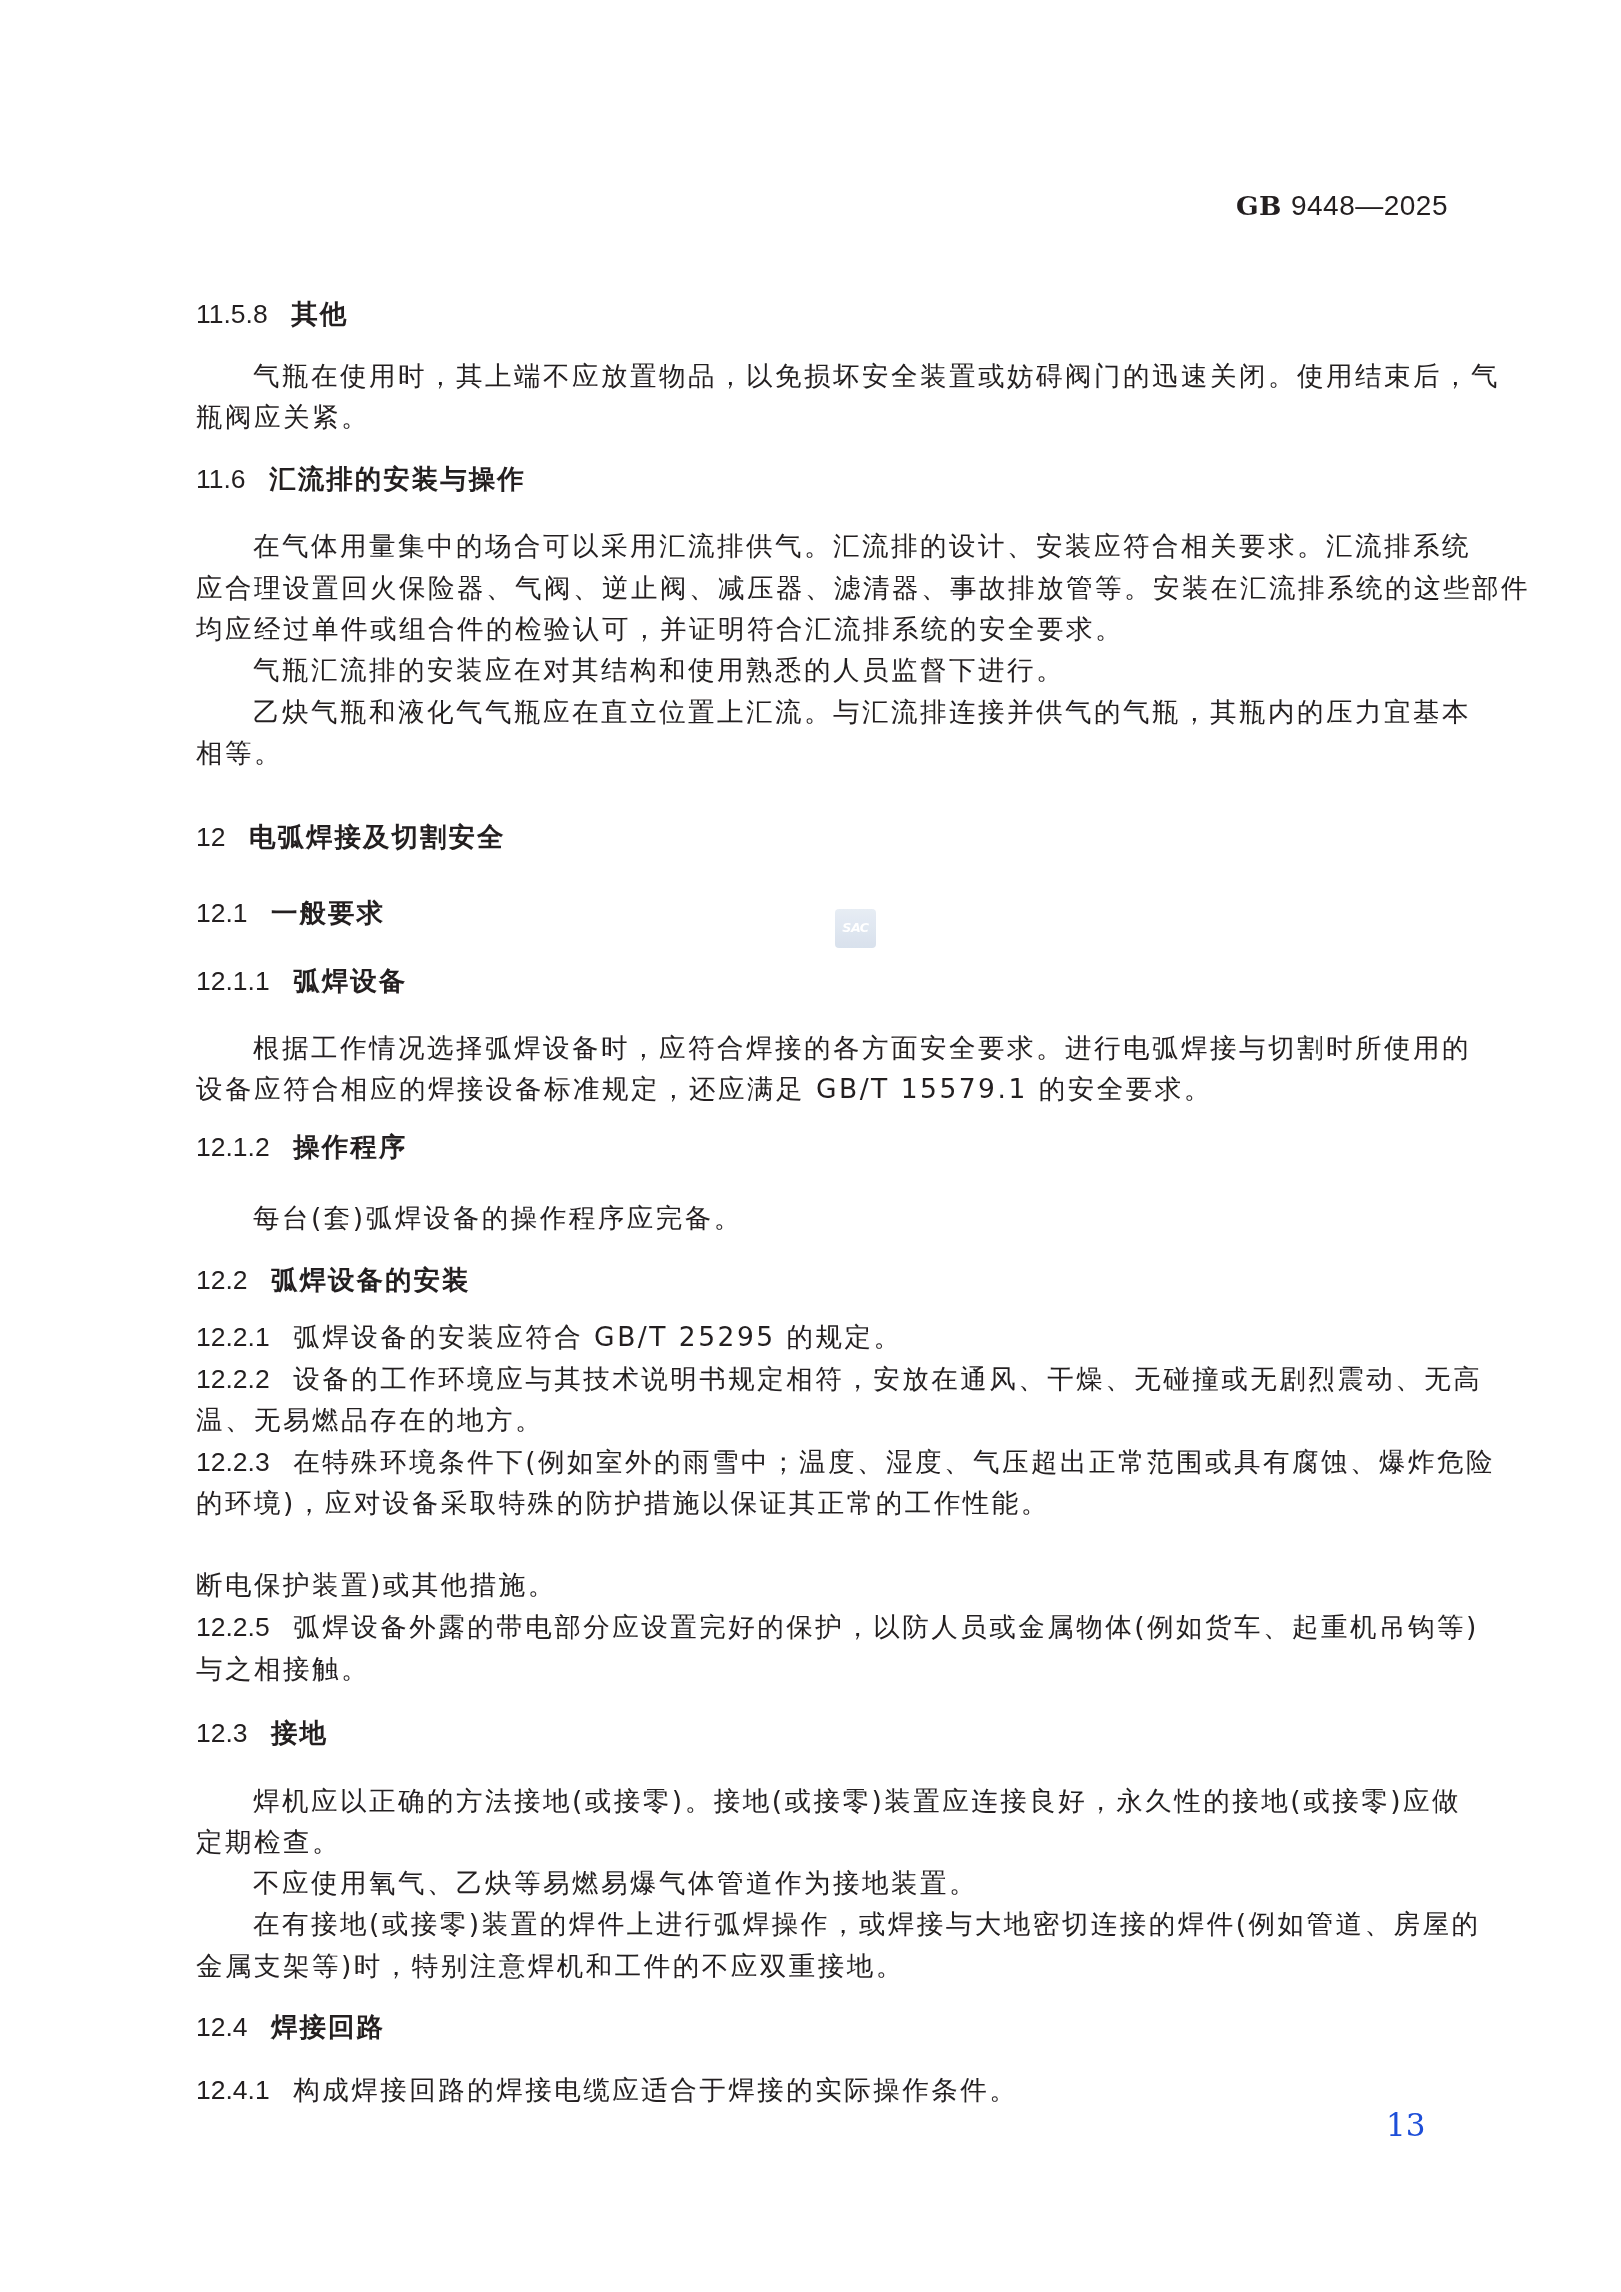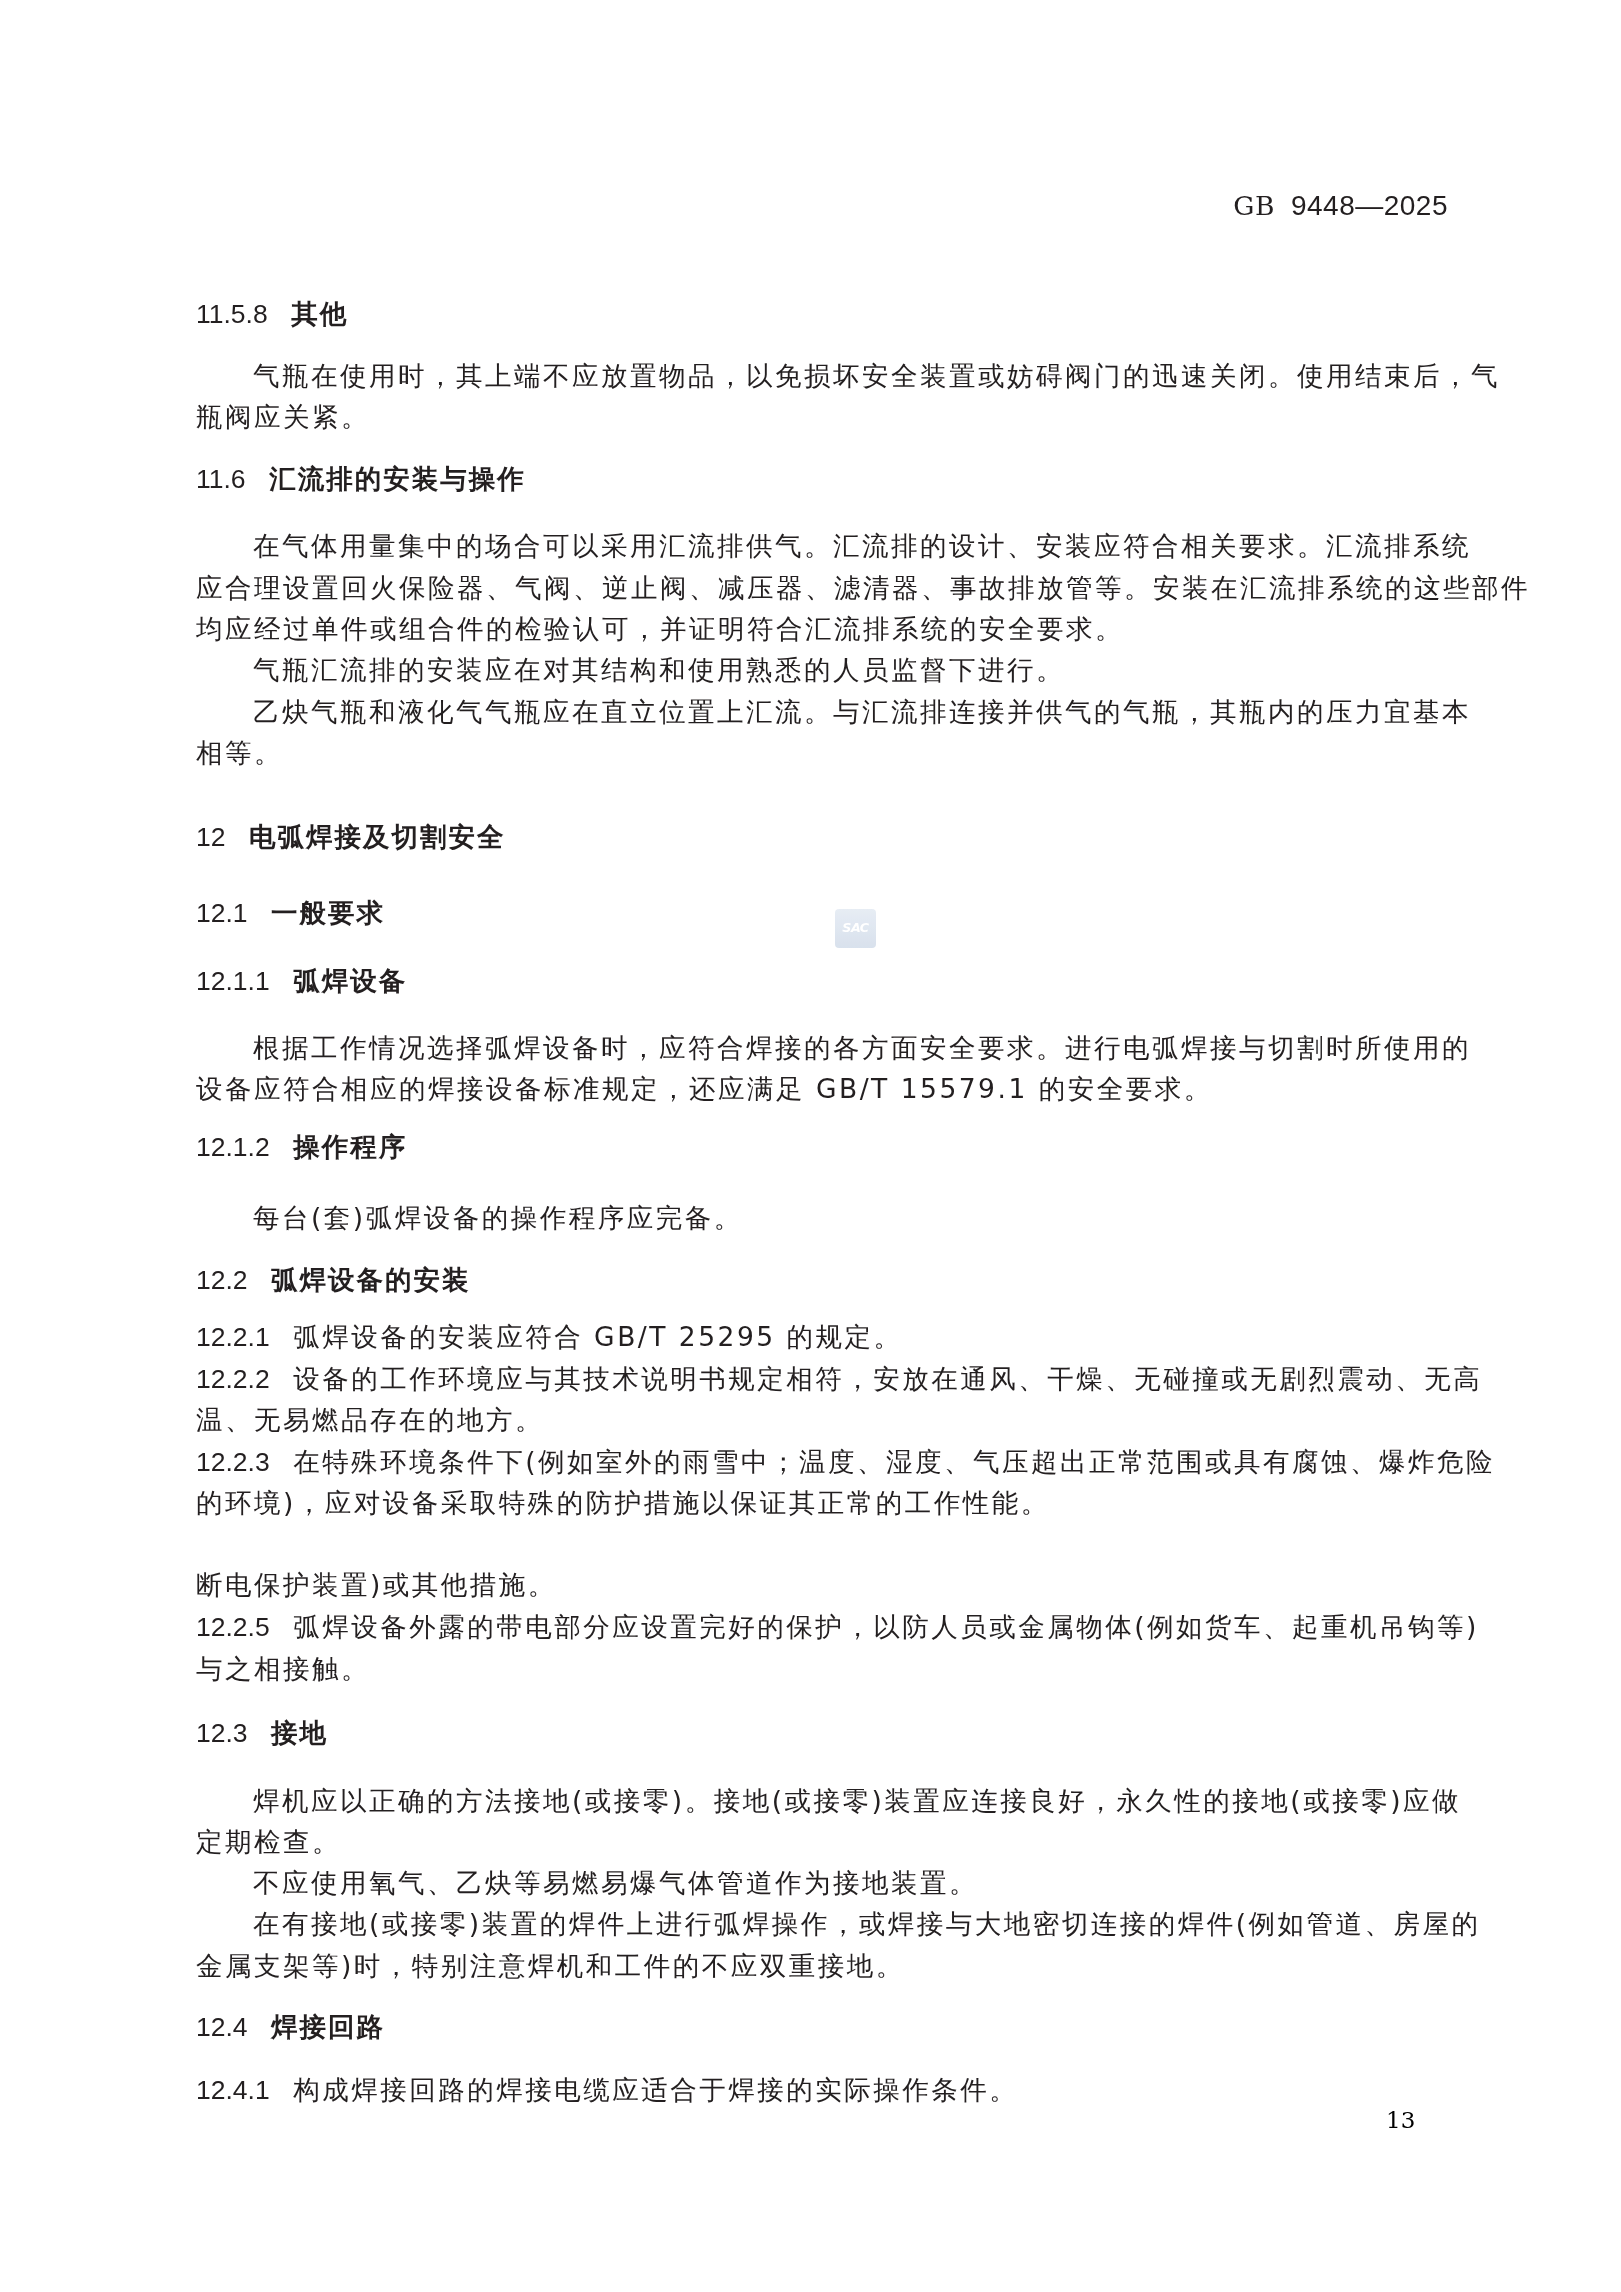--- a/index.html
+++ b/index.html
@@ -1,29 +1,29 @@
 <!DOCTYPE html>
 <html><head>
 <meta charset="utf-8">
 <style>
   html, body { margin: 0; padding: 0; background: #ffffff; }
   body { width: 1621px; height: 2293px; position: relative; overflow: hidden;
          font-family: "DejaVu Sans", "Liberation Sans", sans-serif; color: #231f20; }
   .page { position: absolute; left: 0; top: 0; width: 1621px; height: 2293px; background: #fff; }
   .std-code { position: absolute; right: 173px; top: 190px; font-size: 26.5px; letter-spacing: 0.5px; white-space: nowrap; }
-  .std-code .gb { font-family: "DejaVu Serif", "Liberation Serif", serif; font-weight: normal; margin-right: 16px; }
+  .std-code .gb { font-family: "DejaVu Serif", "Liberation Serif", serif; font-weight: bold; margin-right: 9px; }
   .std-code .num { font-family: "Liberation Sans", sans-serif; font-size: 28px; }
   .line { position: absolute; left: 196px; width: 1253px; font-size: 26.5px; line-height: 45px;
           white-space: nowrap; letter-spacing: 2.5px; }
   .line.indent { left: 253px; width: 1196px; }
   .h { font-weight: bold; letter-spacing: 2px; }
   .h .n { font-family: "Liberation Sans", sans-serif; font-weight: normal; letter-spacing: 0; margin-right: 23.5px; }
   .num-inline { font-family: Liberation Sans, sans-serif; letter-spacing: 0; margin-right: 23.5px; }
   .justify { text-align: justify; text-align-last: justify; }
-  .page-no { position: absolute; left: 1386px; top: 2107px; font-family: "DejaVu Serif", "Liberation Serif", serif; font-size: 23px; color: #000000; }
+  .page-no { position: absolute; left: 1386px; top: 2107px; font-family: "DejaVu Serif", "Liberation Serif", serif; font-size: 31px; color: #1d4ed8; }
   .watermark { position: absolute; left: 835px; top: 909px; width: 41px; height: 39px; border-radius: 3.9px;
                background: linear-gradient(180deg, #e3eaf3 0%, #d2dcea 100%); opacity: 0.85; }
   .watermark span { position: absolute; left: 0; top: 10.8px; width: 41px; text-align: center; font-size: 12.7px;
                     font-style: italic; font-weight: bold; color: #ffffff; font-family: "DejaVu Sans", sans-serif; letter-spacing: -0.5px; }
 </style>
 </head>
 <body>
 
 <div class="page">
 

